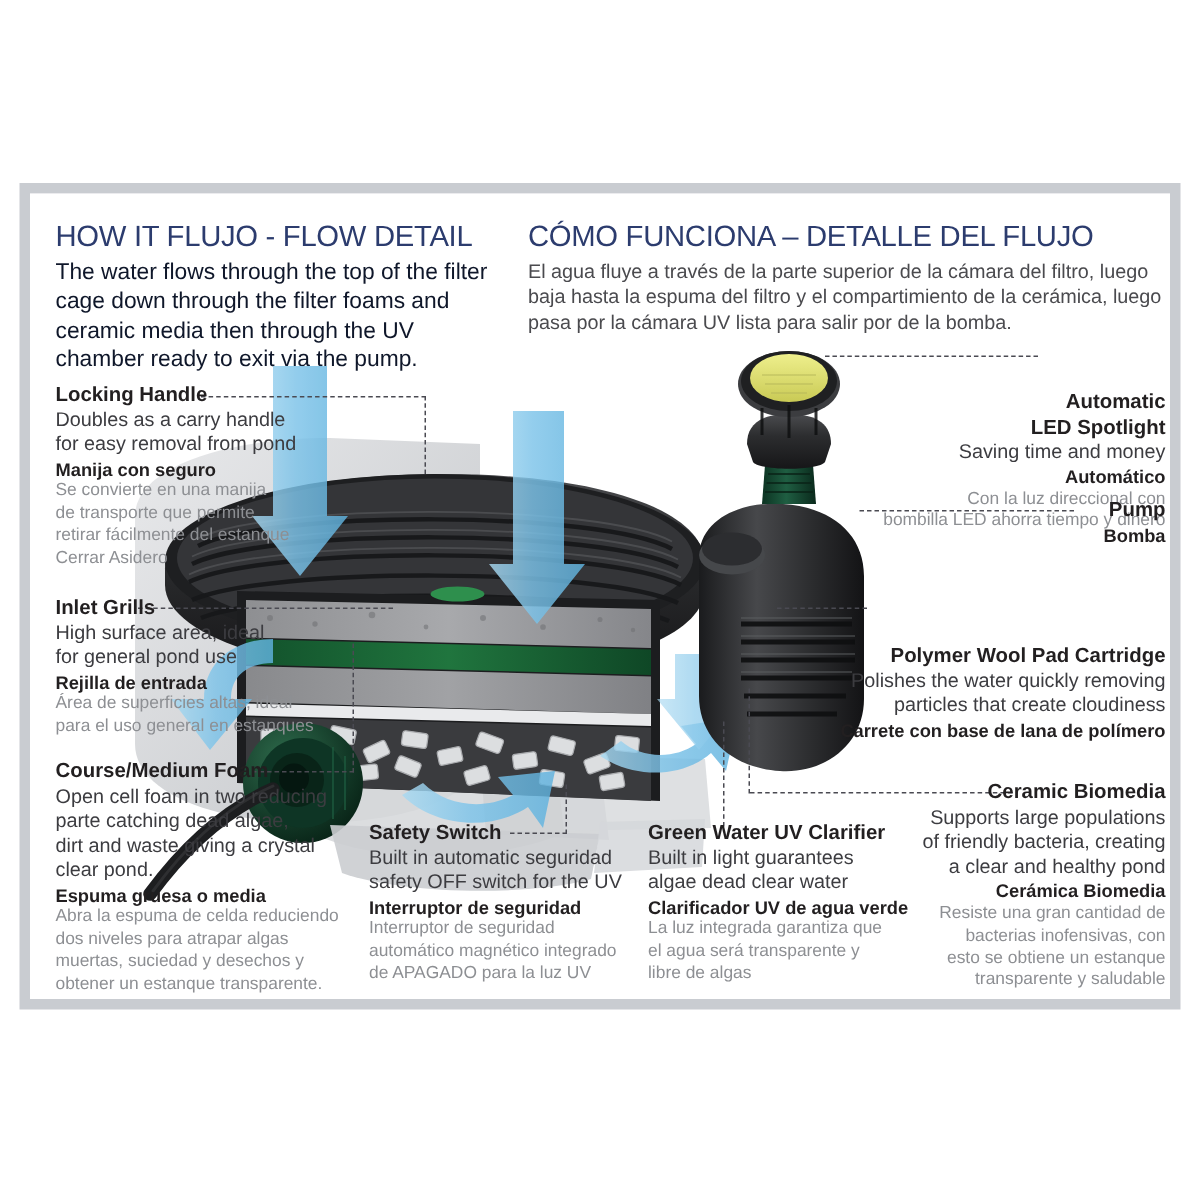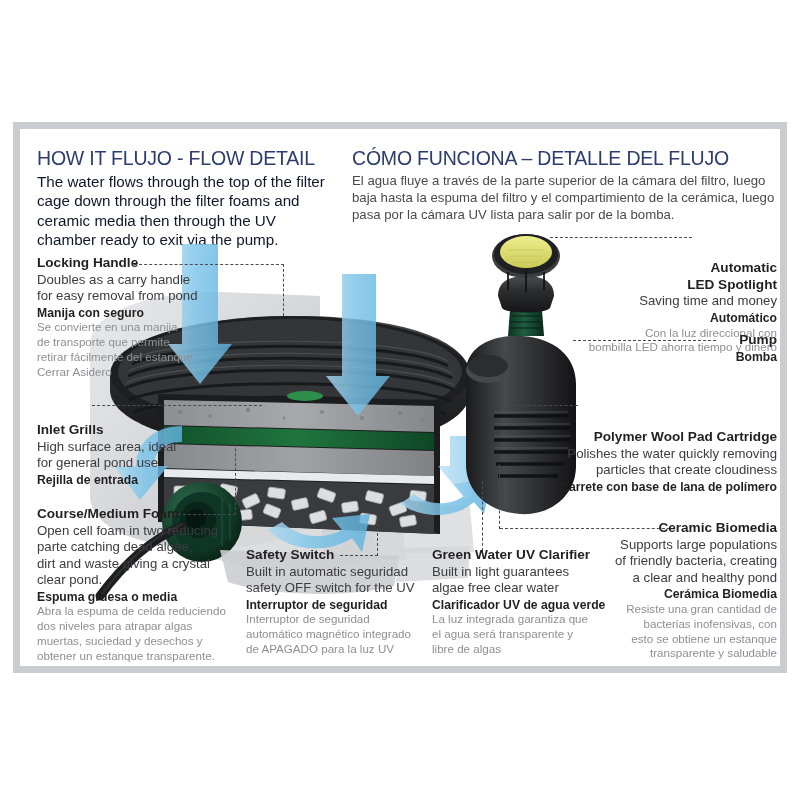--- a/index.html
+++ b/index.html
@@ -347,25 +347,27 @@
         <div class="c-title">Locking Handle</div>
         <div class="c-body">Doubles as a carry handle
 for easy removal from pond</div>
         <div class="c-title-es">Manija con seguro</div>
         <div class="c-body-es">Se convierte en una manija
 de transporte que permite
 retirar fácilmente del estanque
 Cerrar Asidero</div>
       </div>
 
-      <div class="callout align-left" style="left:17px; top:268px; width:210px;margin-top:25px;">
+      <div class="callout align-left" style="left:17px; top:268px; width:210px;">
         <div class="c-title">Inlet Grills</div>
         <div class="c-body">High surface area, ideal
 for general pond use</div>
         <div class="c-title-es">Rejilla de entrada</div>
+        <div class="c-body-es">Área de superficies altas, ideal
+para el uso general en estanques</div>
       </div>
 
       <div class="callout align-left" style="left:17px; top:377px; width:215px;">
         <div class="c-title">Course/Medium Foam</div>
         <div class="c-body">Open cell foam in two reducing
 parte catching dead algae,
 dirt and waste giving a crystal
 clear pond.</div>
         <div class="c-title-es">Espuma gruesa o media</div>
         <div class="c-body-es">Abra la espuma de celda reduciendo
@@ -380,21 +382,21 @@
 safety OFF switch for the UV</div>
         <div class="c-title-es">Interruptor de seguridad</div>
         <div class="c-body-es">Interruptor de seguridad
 automático magnético integrado
 de APAGADO para la luz UV</div>
       </div>
 
       <div class="callout align-left" style="left:412px; top:418px; width:180px;">
         <div class="c-title">Green Water UV Clarifier</div>
         <div class="c-body">Built in light guarantees
-algae free clear water</div>
+algae dead clear water</div>
         <div class="c-title-es">Clarificador UV de agua verde</div>
         <div class="c-body-es">La luz integrada garantiza que
 el agua será transparente y
 libre de algas</div>
       </div>
 
       <div class="callout align-right" style="left:452px; top:100px; width:305px;margin-top:31px;">
         <div class="c-title">Automatic
 LED Spotlight</div>
         <div class="c-body">Saving time and money</div>

